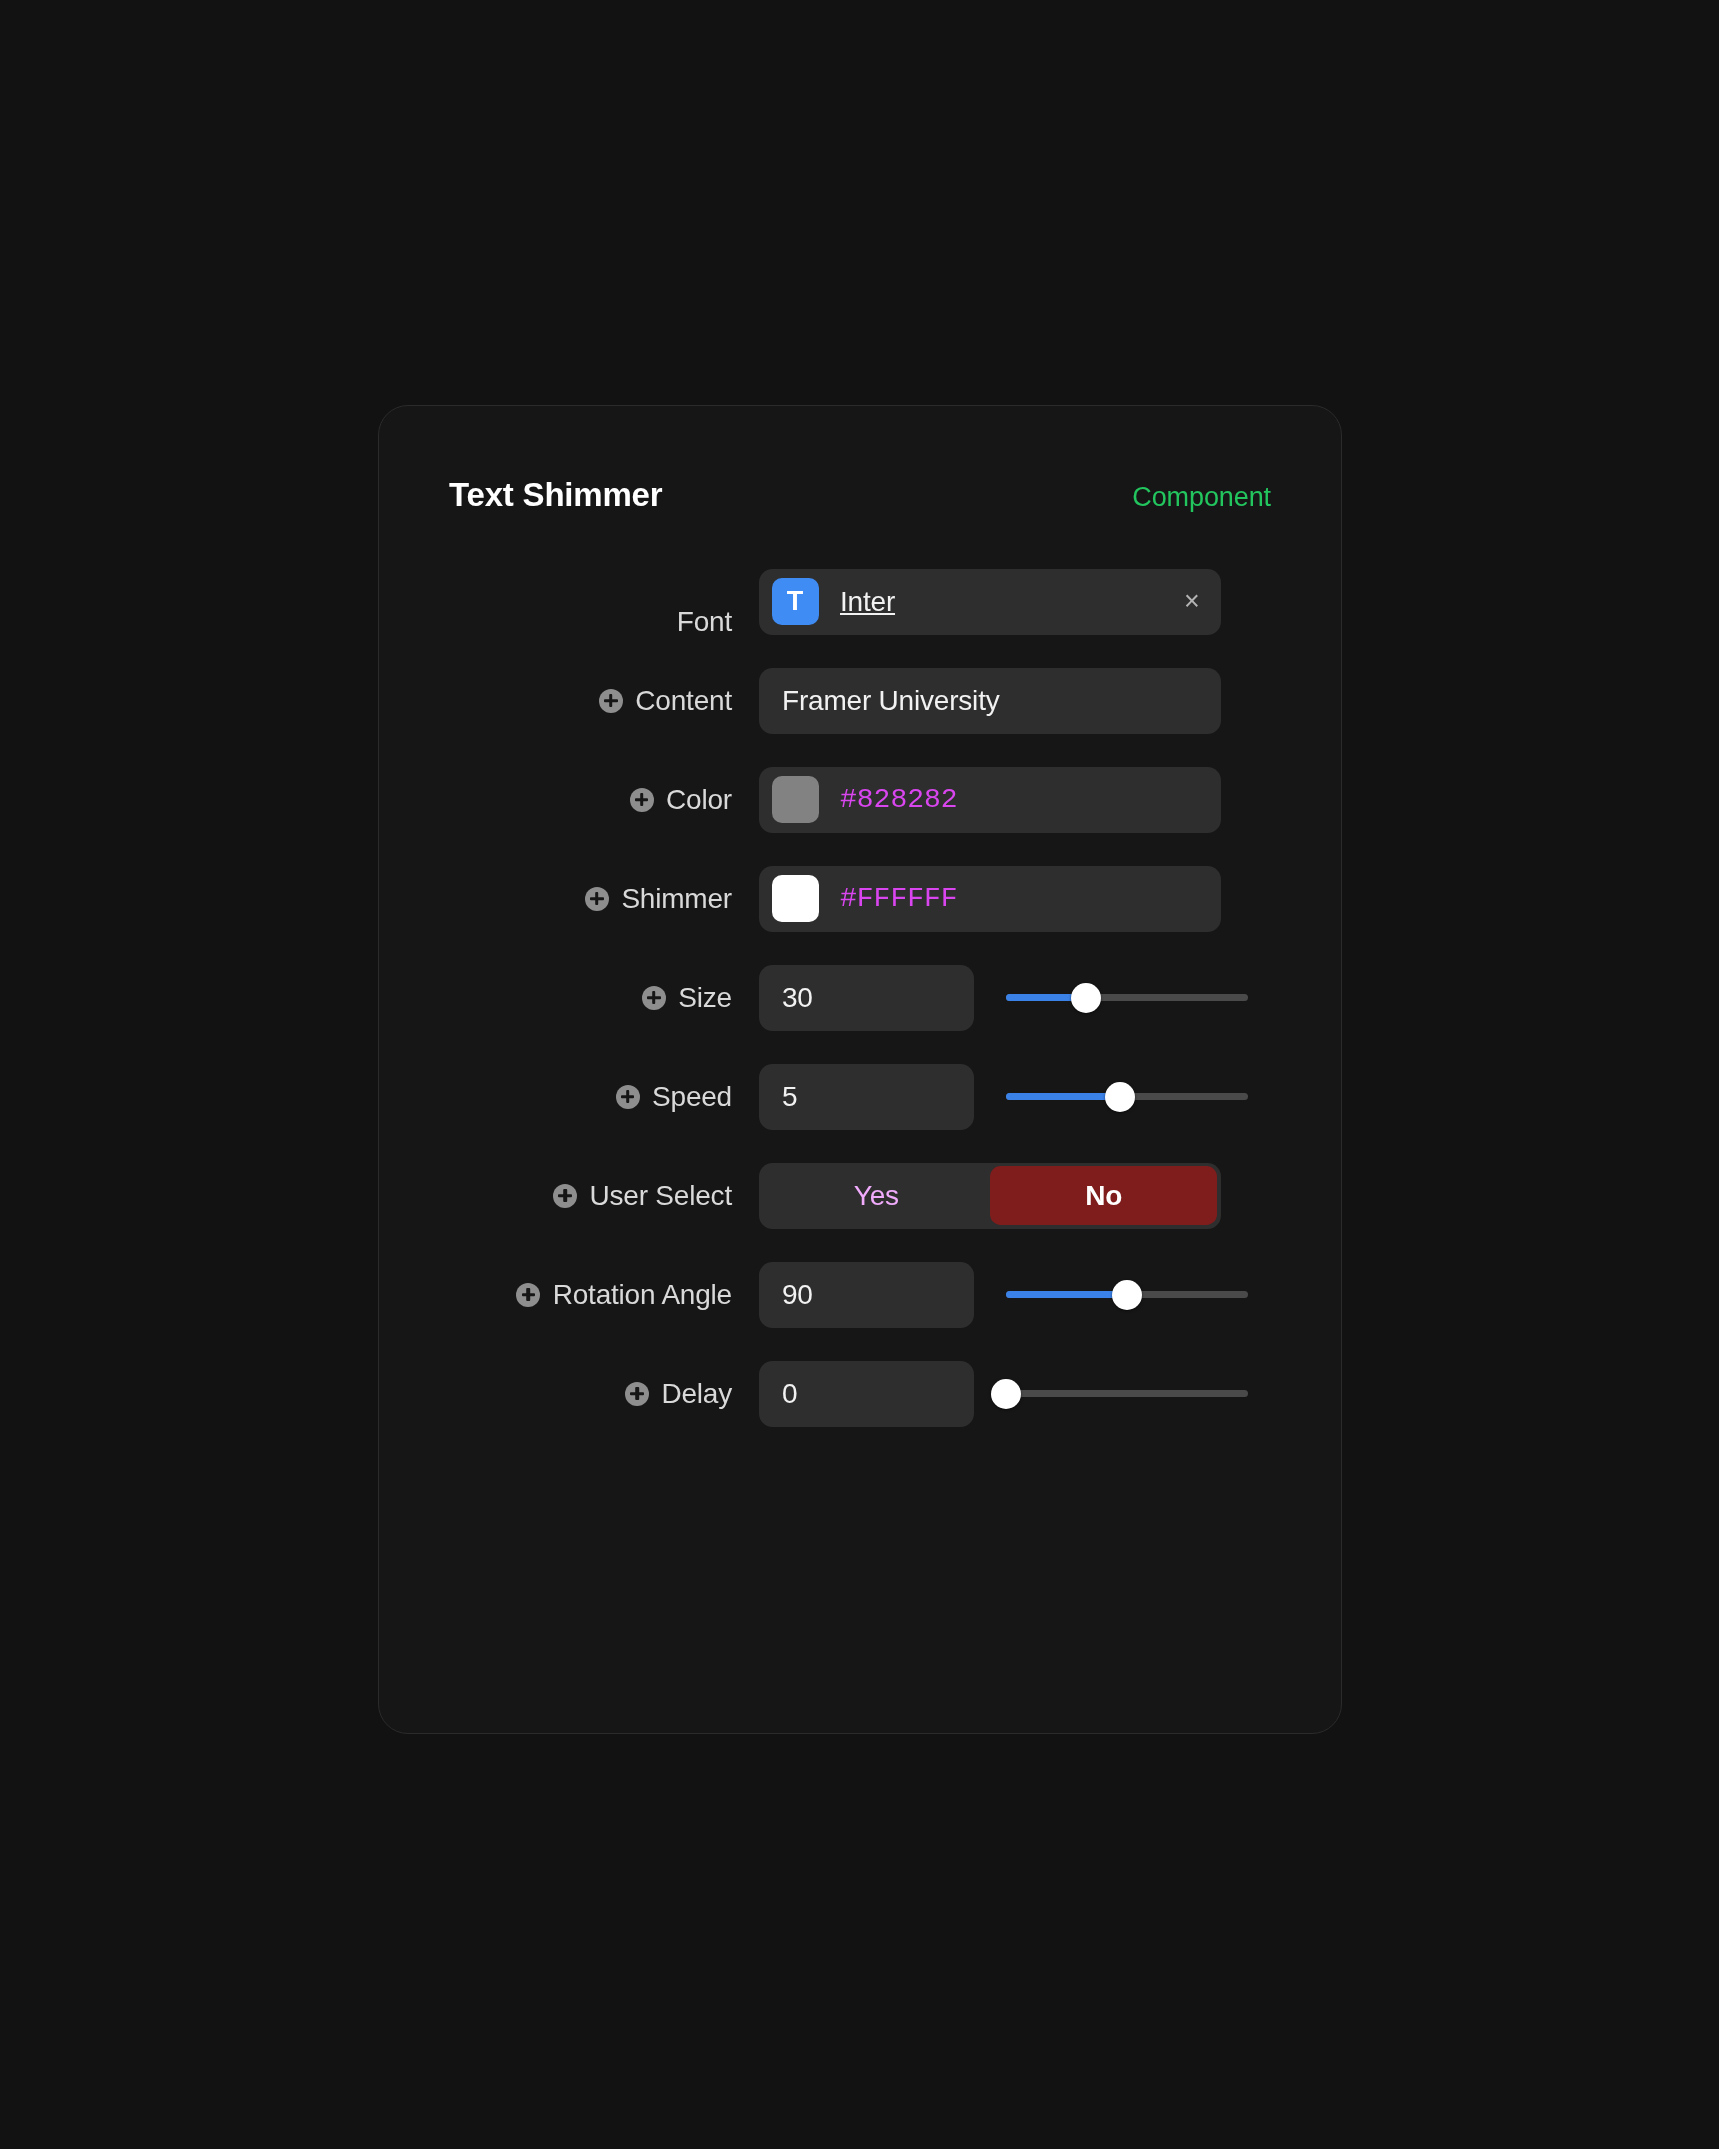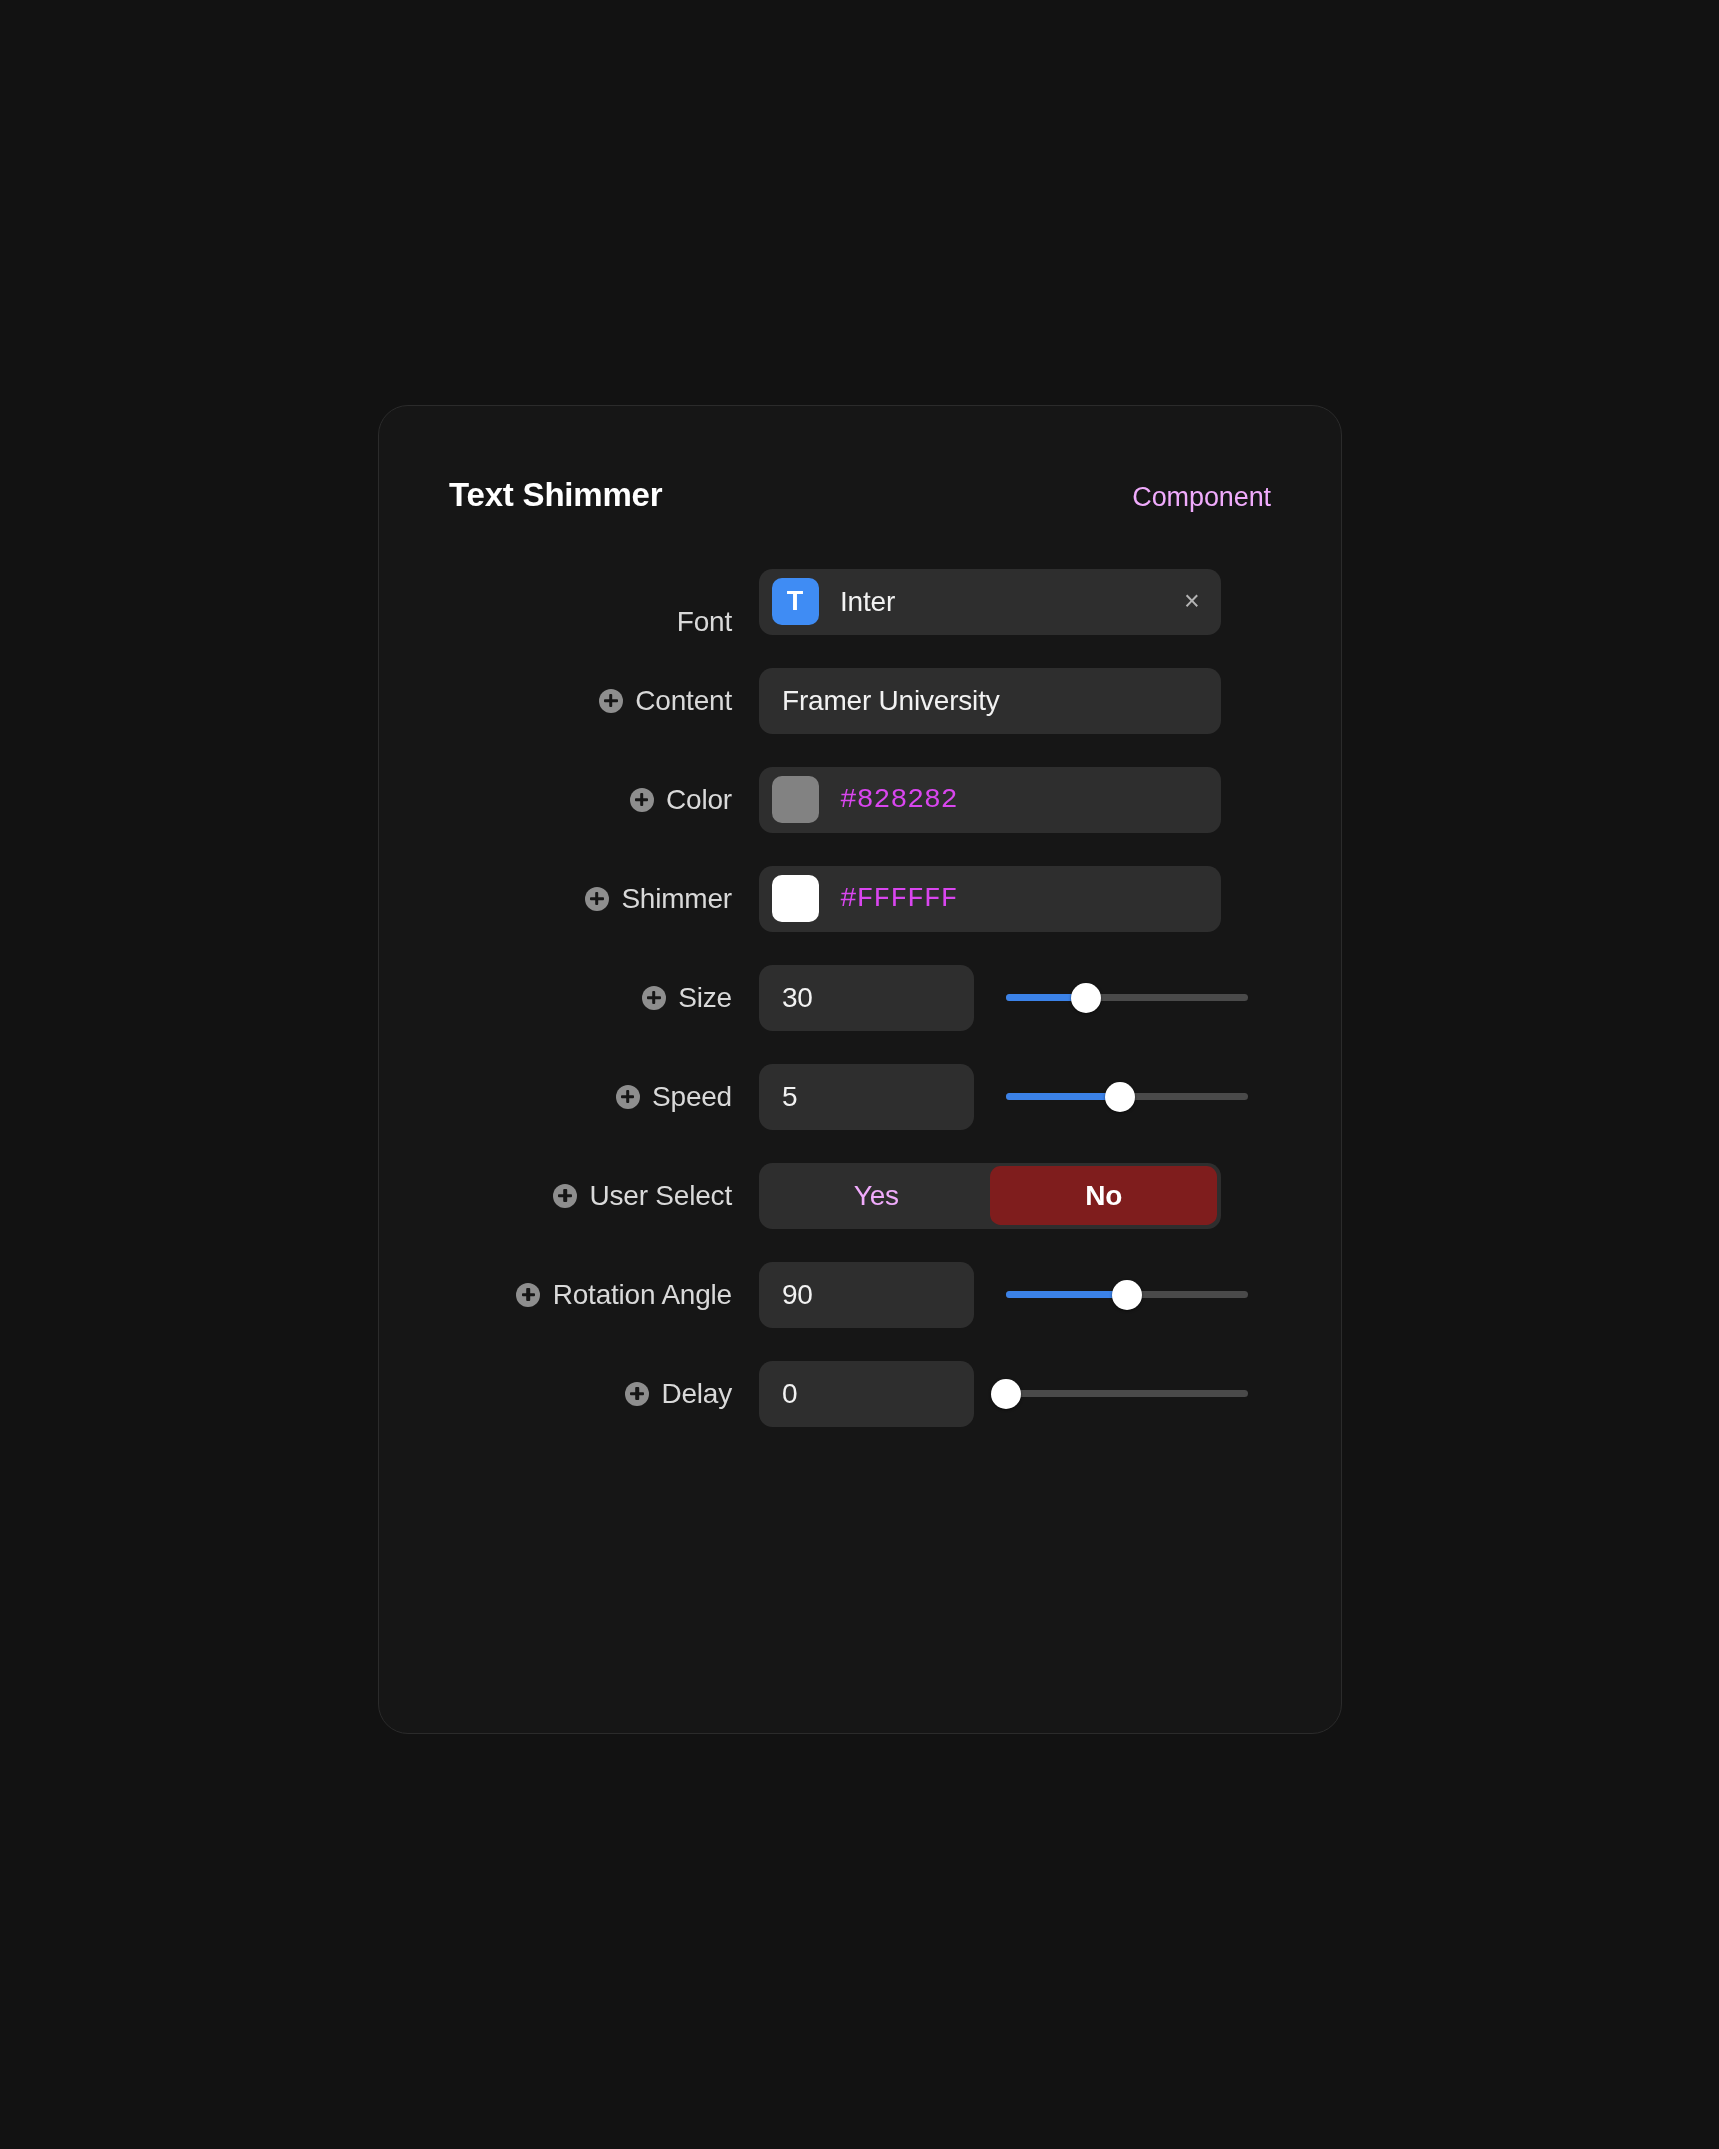--- a/index.html
+++ b/index.html
@@ -42,21 +42,21 @@
   }
   .panel-title {
     font-size: 33px;
     font-weight: 700;
     color: #ffffff;
     letter-spacing: -0.2px;
   }
   .panel-kind {
     font-size: 27px;
     font-weight: 400;
-    color: #f0abfc;
+    color: #22c55e;
     letter-spacing: -0.1px;
   }
 
   
   .rows {
     margin-top: 38px;
     padding: 0 70px 0 0;
   }
   .row {
     display: flex;
@@ -143,21 +143,21 @@
     background: #3f8cf4;
     display: flex;
     align-items: center;
     justify-content: center;
     color: #ffffff;
     font-size: 27px;
     font-weight: 600;
     line-height: 1;
     flex: 0 0 auto;
   }
-  .font-name { flex: 1; font-size: 28px; color: #f2f2f2; }
+  .font-name { flex: 1; font-size: 28px; color: #f2f2f2; text-decoration: underline; }
   .font-clear {
     font-size: 27px;
     color: #b4b4b4;
     line-height: 1;
     padding: 0 1.8px;
     cursor: pointer;
   }
 
   
   .color-field {

